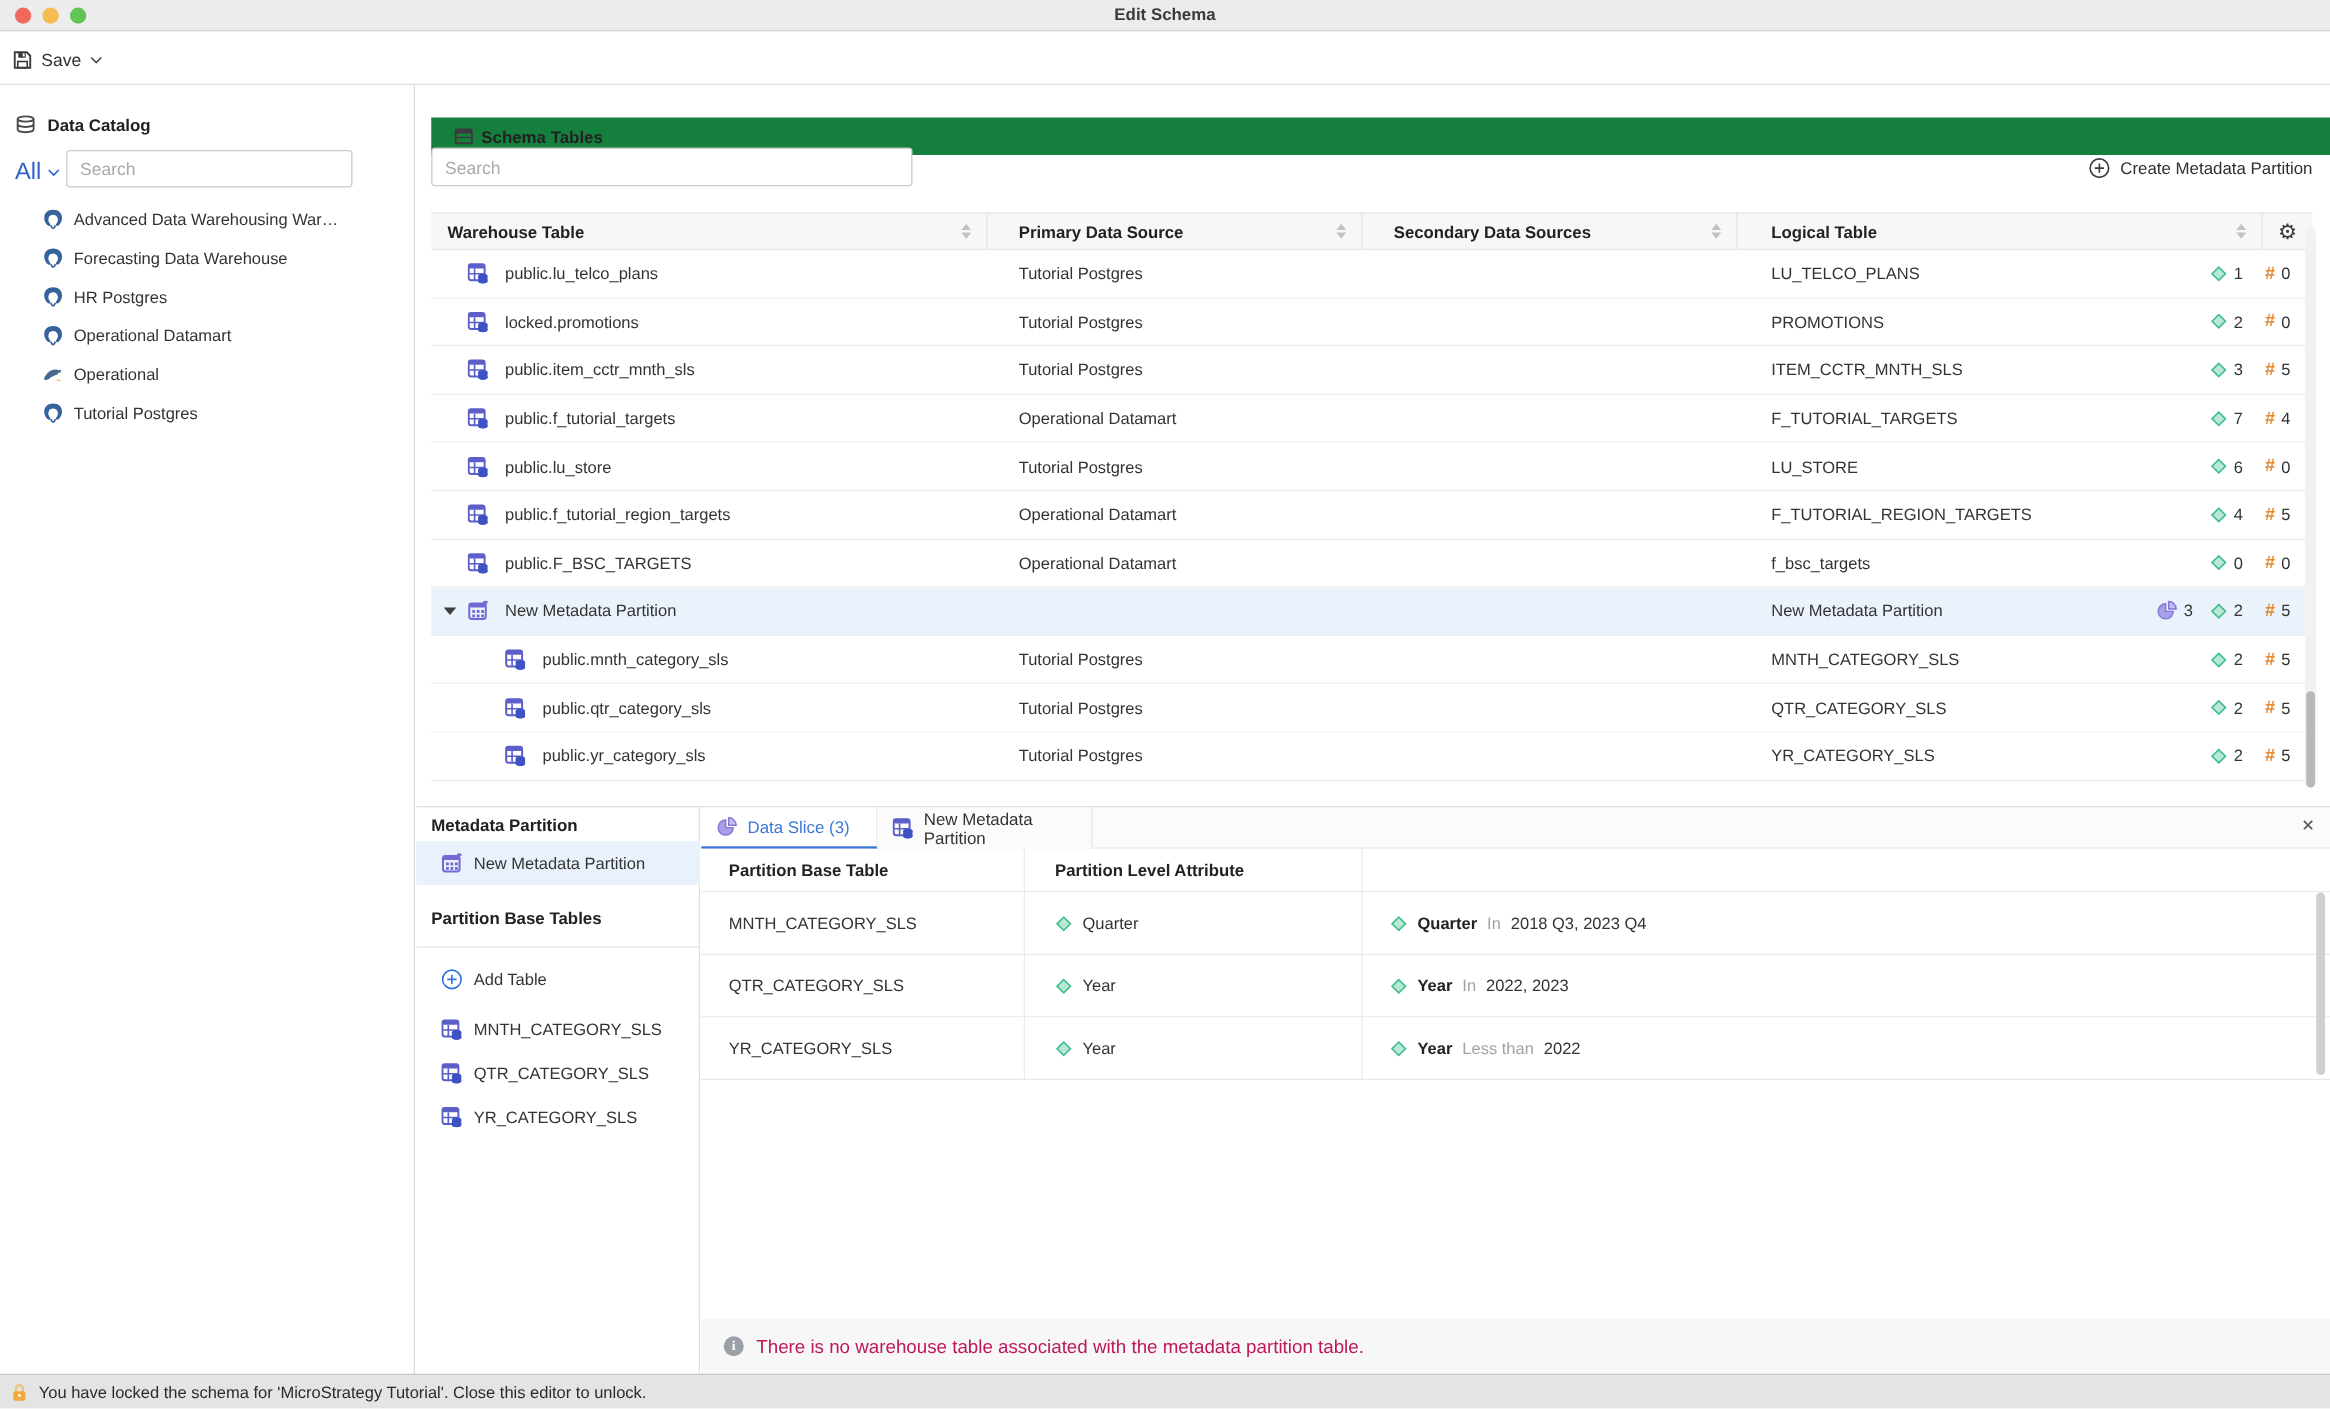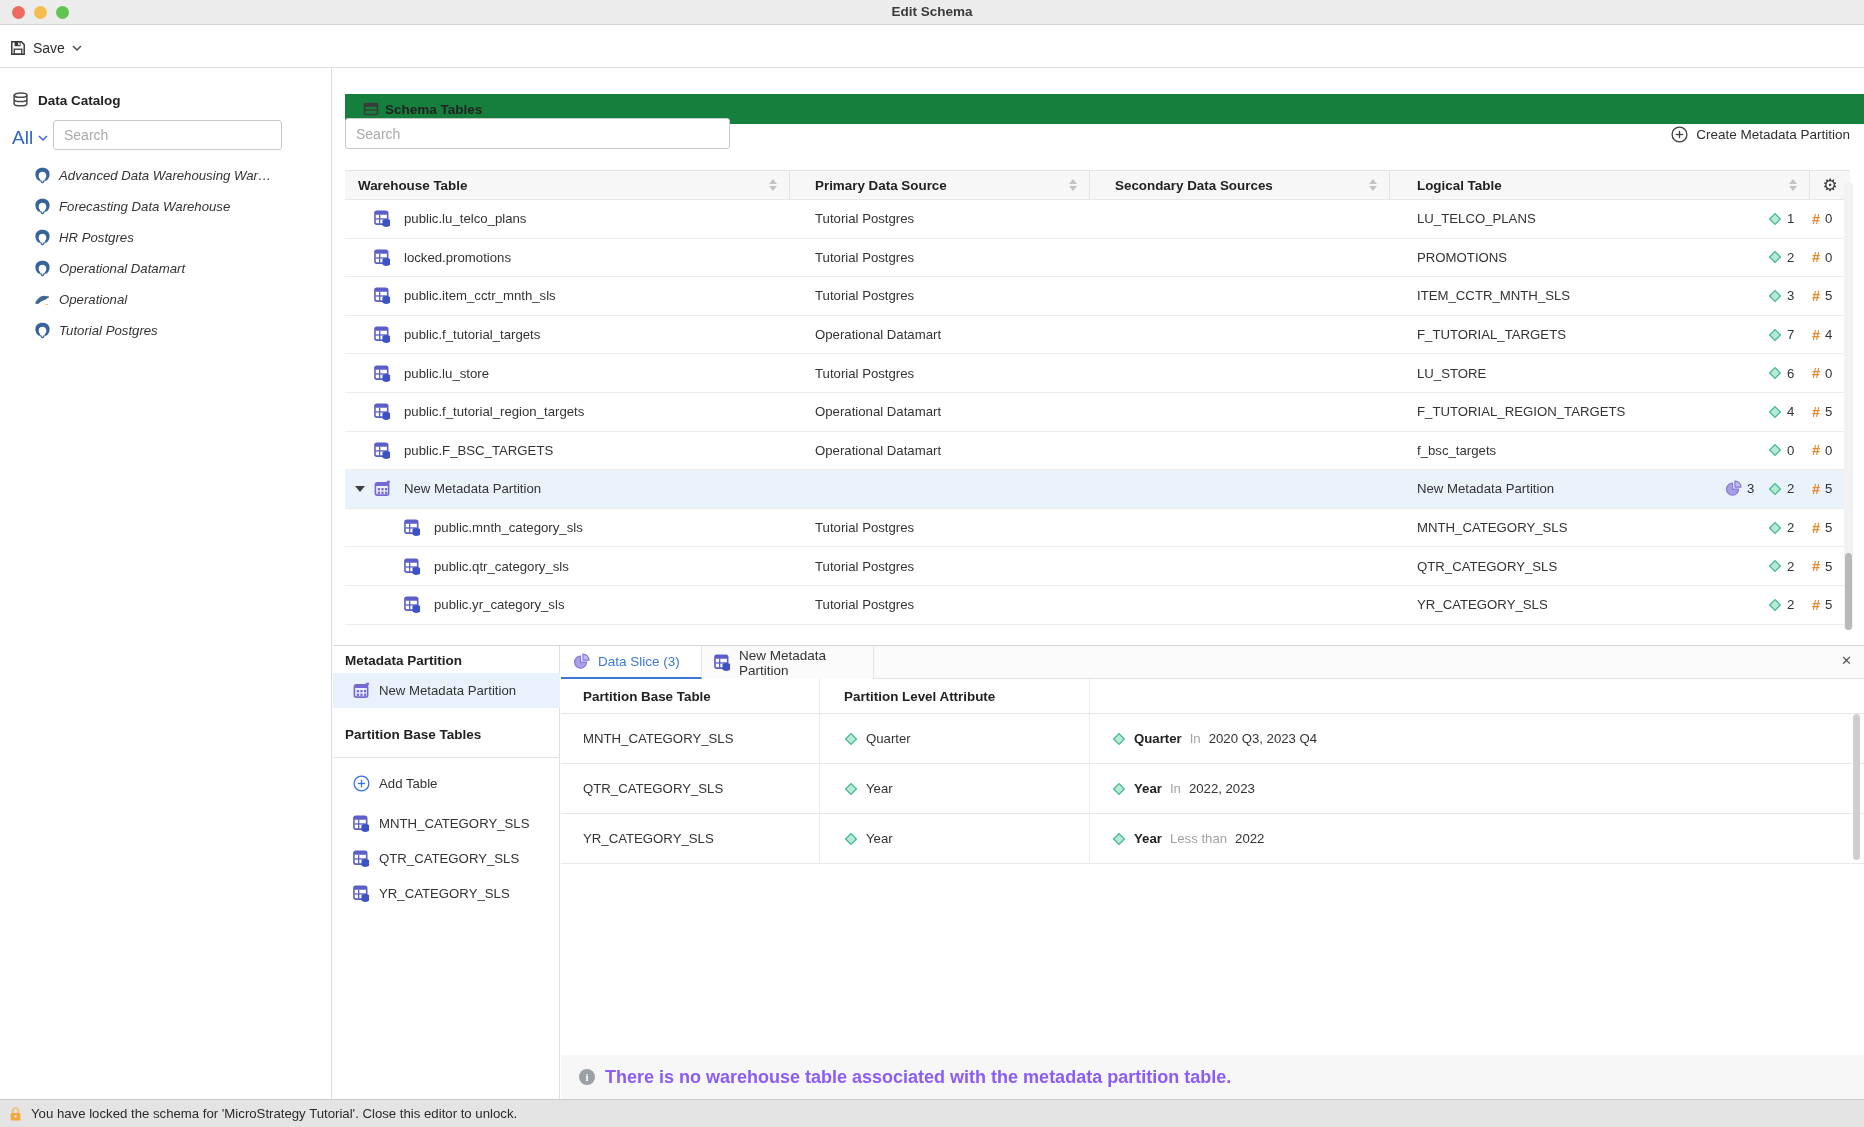--- a/index.html
+++ b/index.html
@@ -28,21 +28,21 @@
   .sidebar { position:absolute; left:0; top:68px; width:332px; height:1031px;
     background:#fff; border-right:1px solid #dcdcdc; }
   .sb-header { position:absolute; left:12px; top:24px; display:flex; align-items:center; gap:9px; }
   .sb-header .t { font-size:13.5px; font-weight:bold; color:#222; }
   .sb-filter { position:absolute; left:12px; top:55px; display:flex; align-items:center; gap:5px;
     font-size:19px; color:#2f63c9; height:30px; }
   .sb-search { position:absolute; left:53px; top:52px; width:229px; height:30px;
     border:1px solid #c9c9c9; border-radius:3px; font-size:14px; padding:0 10px;
     color:#333; font-family:inherit; outline:none; }
   .sb-search::placeholder, .main-search::placeholder { color:#a9a9a9; }
-  .sb-list { position:absolute; left:0; top:92px; width:332px;font-style:italic; }
+  .sb-list { position:absolute; left:0; top:92px; width:332px; }
   .cat-item { height:31px; display:flex; align-items:center; padding-left:34px; gap:8px; cursor:default; }
   .cat-item .lbl { font-size:13.2px; color:#333; white-space:nowrap; }
 
   
   .schema-bar { position:absolute; left:345px; top:94px; width:1519px; height:30px;
     background:#15803d; display:flex; align-items:center; padding-left:18px; gap:6px; }
   .schema-bar .t { font-size:13.5px; font-weight:bold; color:#222; }
   .main-search { position:absolute; left:345px; top:118px; width:385px; height:31px;
     border:1px solid #c9c9c9; border-radius:3px; font-size:14px; padding:0 10px;
     color:#333; font-family:inherit; outline:none; }
@@ -129,21 +129,21 @@
   .srow .s1 { left:0; width:259px; padding-left:22px; }
   .srow .s2 { left:259px; width:270px; padding-left:24px; gap:8px; }
   .srow .s3 { left:529px; width:774px; padding-left:22px; gap:8px; border-right:none; }
   .srow .attr-b { font-weight:bold; color:#222; }
   .srow .op { color:#a2a2a2; }
   .bthumb { position:absolute; left:1853px; top:714px; width:7px; height:146px; background:#cfcfcf; border-radius:4px; }
 
   
   .infobar { position:absolute; left:561px; top:1055px; width:1303px; height:44px;
     background:#f7f7f7; display:flex; align-items:center; padding-left:18px; gap:10px; }
-  .infobar .msg { font-size:18px; color:#8b5cf6;font-weight:bold; }
+  .infobar .msg { font-size:15px; color:#be185d; }
   .info-ic { width:16px; height:16px; border-radius:50%; background:#9aa0a6; color:#fff;
     font-size:11px; font-weight:bold; display:flex; align-items:center; justify-content:center;
     font-family:"Liberation Serif",serif; }
 
   
   .statusbar { position:absolute; left:0; top:1099px; width:1864px; height:28px;
     background:#e4e4e4; border-top:1px solid #cacaca; display:flex; align-items:center;
     padding-left:8px; gap:8px; }
   .statusbar .msg { font-size:13.2px; color:#2b2b2b; }
 
@@ -901,21 +901,21 @@
         <span>Quarter</span>
       </div>
       <div class="scell s3">
         <span class="ic icon-dia">
             <svg width="14" height="14" viewBox="0 0 14 14">
     <rect x="3.2" y="3.2" width="7.6" height="7.6" transform="rotate(45 7 7)" fill="#b9e9d6" stroke="#3fbd8d" stroke-width="1.3"></rect>
   </svg>
           </span>
         <span class="attr-b">Quarter</span>
         <span class="op">In</span>
-        <span class="vals">2020 Q3, 2023 Q4</span>
+        <span class="vals">2018 Q3, 2023 Q4</span>
       </div>
     </div>
       <div class="srow">
       <div class="scell s1">
           <span>QTR_CATEGORY_SLS</span>
         </div>
       <div class="scell s2">
         <span class="ic icon-dia">
             <svg width="14" height="14" viewBox="0 0 14 14">
     <rect x="3.2" y="3.2" width="7.6" height="7.6" transform="rotate(45 7 7)" fill="#b9e9d6" stroke="#3fbd8d" stroke-width="1.3"></rect>

